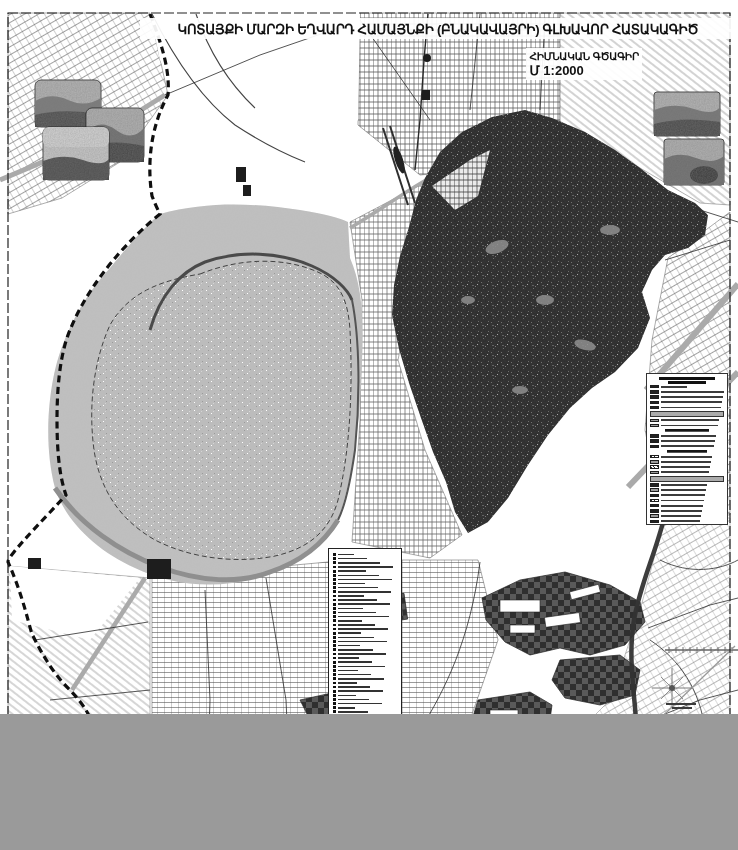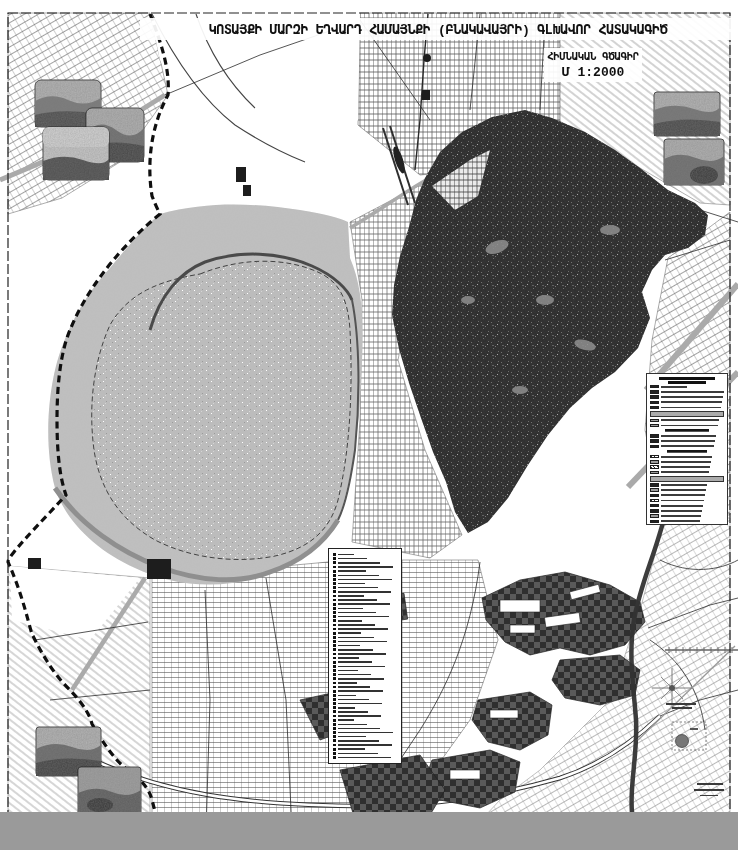--- a/index.html
+++ b/index.html
@@ -1,24 +1,24 @@
 <!DOCTYPE html>
 <html><head>
 <meta charset="utf-8">
 <style>
   html,body{margin:0;padding:0;background:#9a9a9a;}
-  .page{position:relative;width:738px;height:812px;background:#ec4899;overflow:hidden;
-        font-family:Liberation Mono, monospace;color:#111;}
+  .page{position:relative;width:738px;height:714px;background:#ec4899;overflow:hidden;
+        font-family:Liberation Sans, sans-serif;color:#111;}
   svg.map{position:absolute;left:0;top:0;z-index:1;}
 
   .title-band{position:absolute;left:140px;top:18px;width:596px;z-index:6;
               background:rgba(255,255,255,.93);padding:3px 0 2px;}
   .map-title{font-weight:bold;font-size:13.6px;letter-spacing:-.3px;text-align:center;
              white-space:nowrap;transform:scaleX(.97);transform-origin:center;}
-  .sub-band{position:absolute;right:96px;top:48px;z-index:6;text-align:center;
+  .sub-band{position:absolute;right:96px;top:48px;z-index:6;text-align:left;
             background:rgba(255,255,255,.93);padding:2px 3px;}
   .drawing-type{font-weight:bold;font-size:10.5px;letter-spacing:-.2px;}
   .scale-label{font-weight:bold;font-size:13px;margin-top:1px;}
 
   
   .legend-r{position:absolute;left:646px;top:373px;width:82px;height:152px;z-index:5;
             background:#fff;border:1px solid #333;box-sizing:border-box;padding:3px 3px 2px;}
   .lr-title{height:2.5px;background:#111;margin:0 auto 1.5px;}
   .lr-row{display:flex;align-items:center;gap:2px;height:3.6px;margin-bottom:1.6px;}
   .lr-row.center{justify-content:center;}

